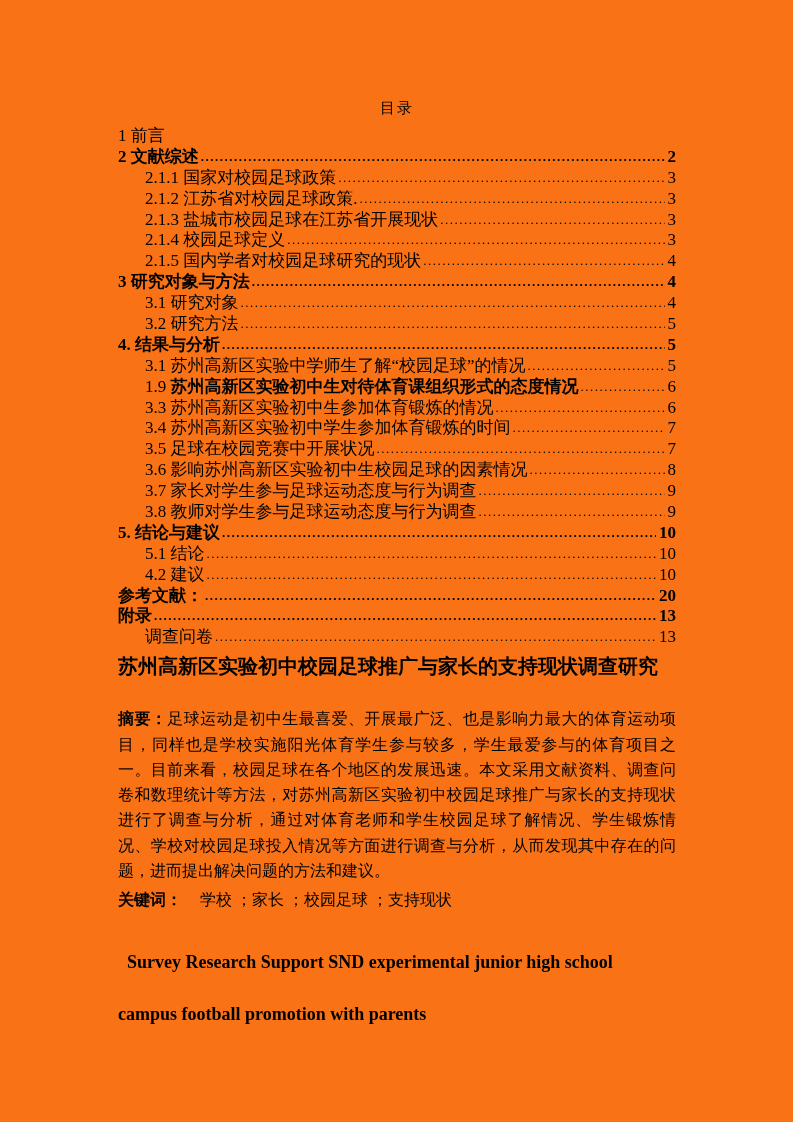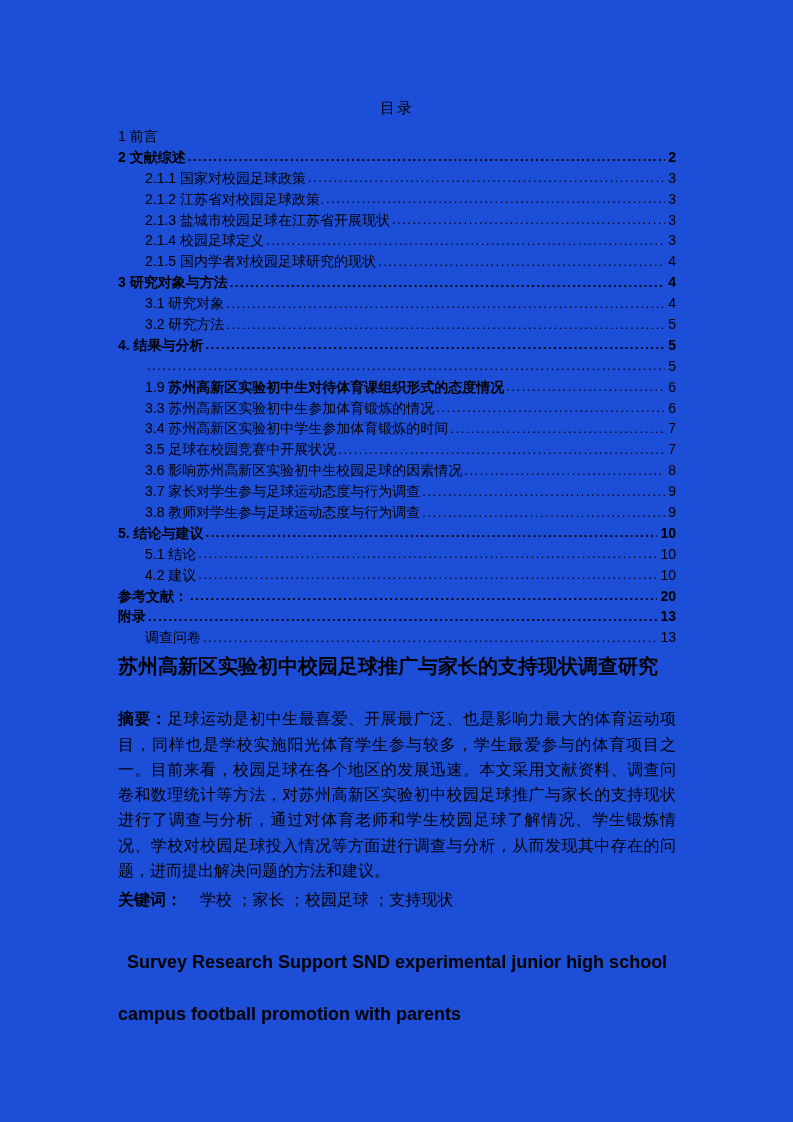--- a/index.html
+++ b/index.html
@@ -1,37 +1,37 @@
 <!DOCTYPE html>
 <html><head>
 <meta charset="utf-8">
 <style>
   html,body { margin:0; padding:0; background:#ffffff; }
   .page {
     position:relative;
     width:793px; height:1122px;
     box-sizing:border-box;
     margin:0 auto;
-    background:#1d4ed8;
+    background:#f97316;
     color:#000000;
     padding:97px 117px 0 118px;
-    font-family:Liberation Sans, sans-serif;
+    font-family:Liberation Serif, serif;
     overflow:hidden;
   }
   .toc-heading {
     text-align:center;
     font-size:15px;
     line-height:22px;
     letter-spacing:2px;
   }
   .toc { margin-top:7px; }
   .toc-row {
     display:flex;
-    align-items:center;
-    font-size:14px;
+    align-items:flex-end;
+    font-size:17px;
     line-height:20.9px;
     height:20.9px;
     white-space:nowrap;
     overflow:hidden;
   }
   .toc-row.lv2 { padding-left:27px; }
   .toc-row.bold { font-weight:bold; }
   .toc-row .t { flex:0 0 auto; }
   .toc-row .semibold { font-weight:bold; }
   .leader {
@@ -144,20 +144,21 @@
       <span class="pg">5</span>
     </div>
 
     <div class="toc-row lv1 bold">
       <span class="t">4. 结果与分析</span>
       <span class="leader"></span>
       <span class="pg">5</span>
     </div>
 
     <div class="toc-row lv2">
+      <span class="t">3.1 苏州高新区实验中学师生了解“校园足球”的情况</span>
       <span class="leader"></span>
       <span class="pg">5</span>
     </div>
 
     <div class="toc-row lv2">
       <span class="t"><span>1.9 </span><span class="semibold">苏州高新区实验初中生对待体育课组织形式的态度情况</span></span>
       <span class="leader"></span>
       <span class="pg">6</span>
     </div>
 

